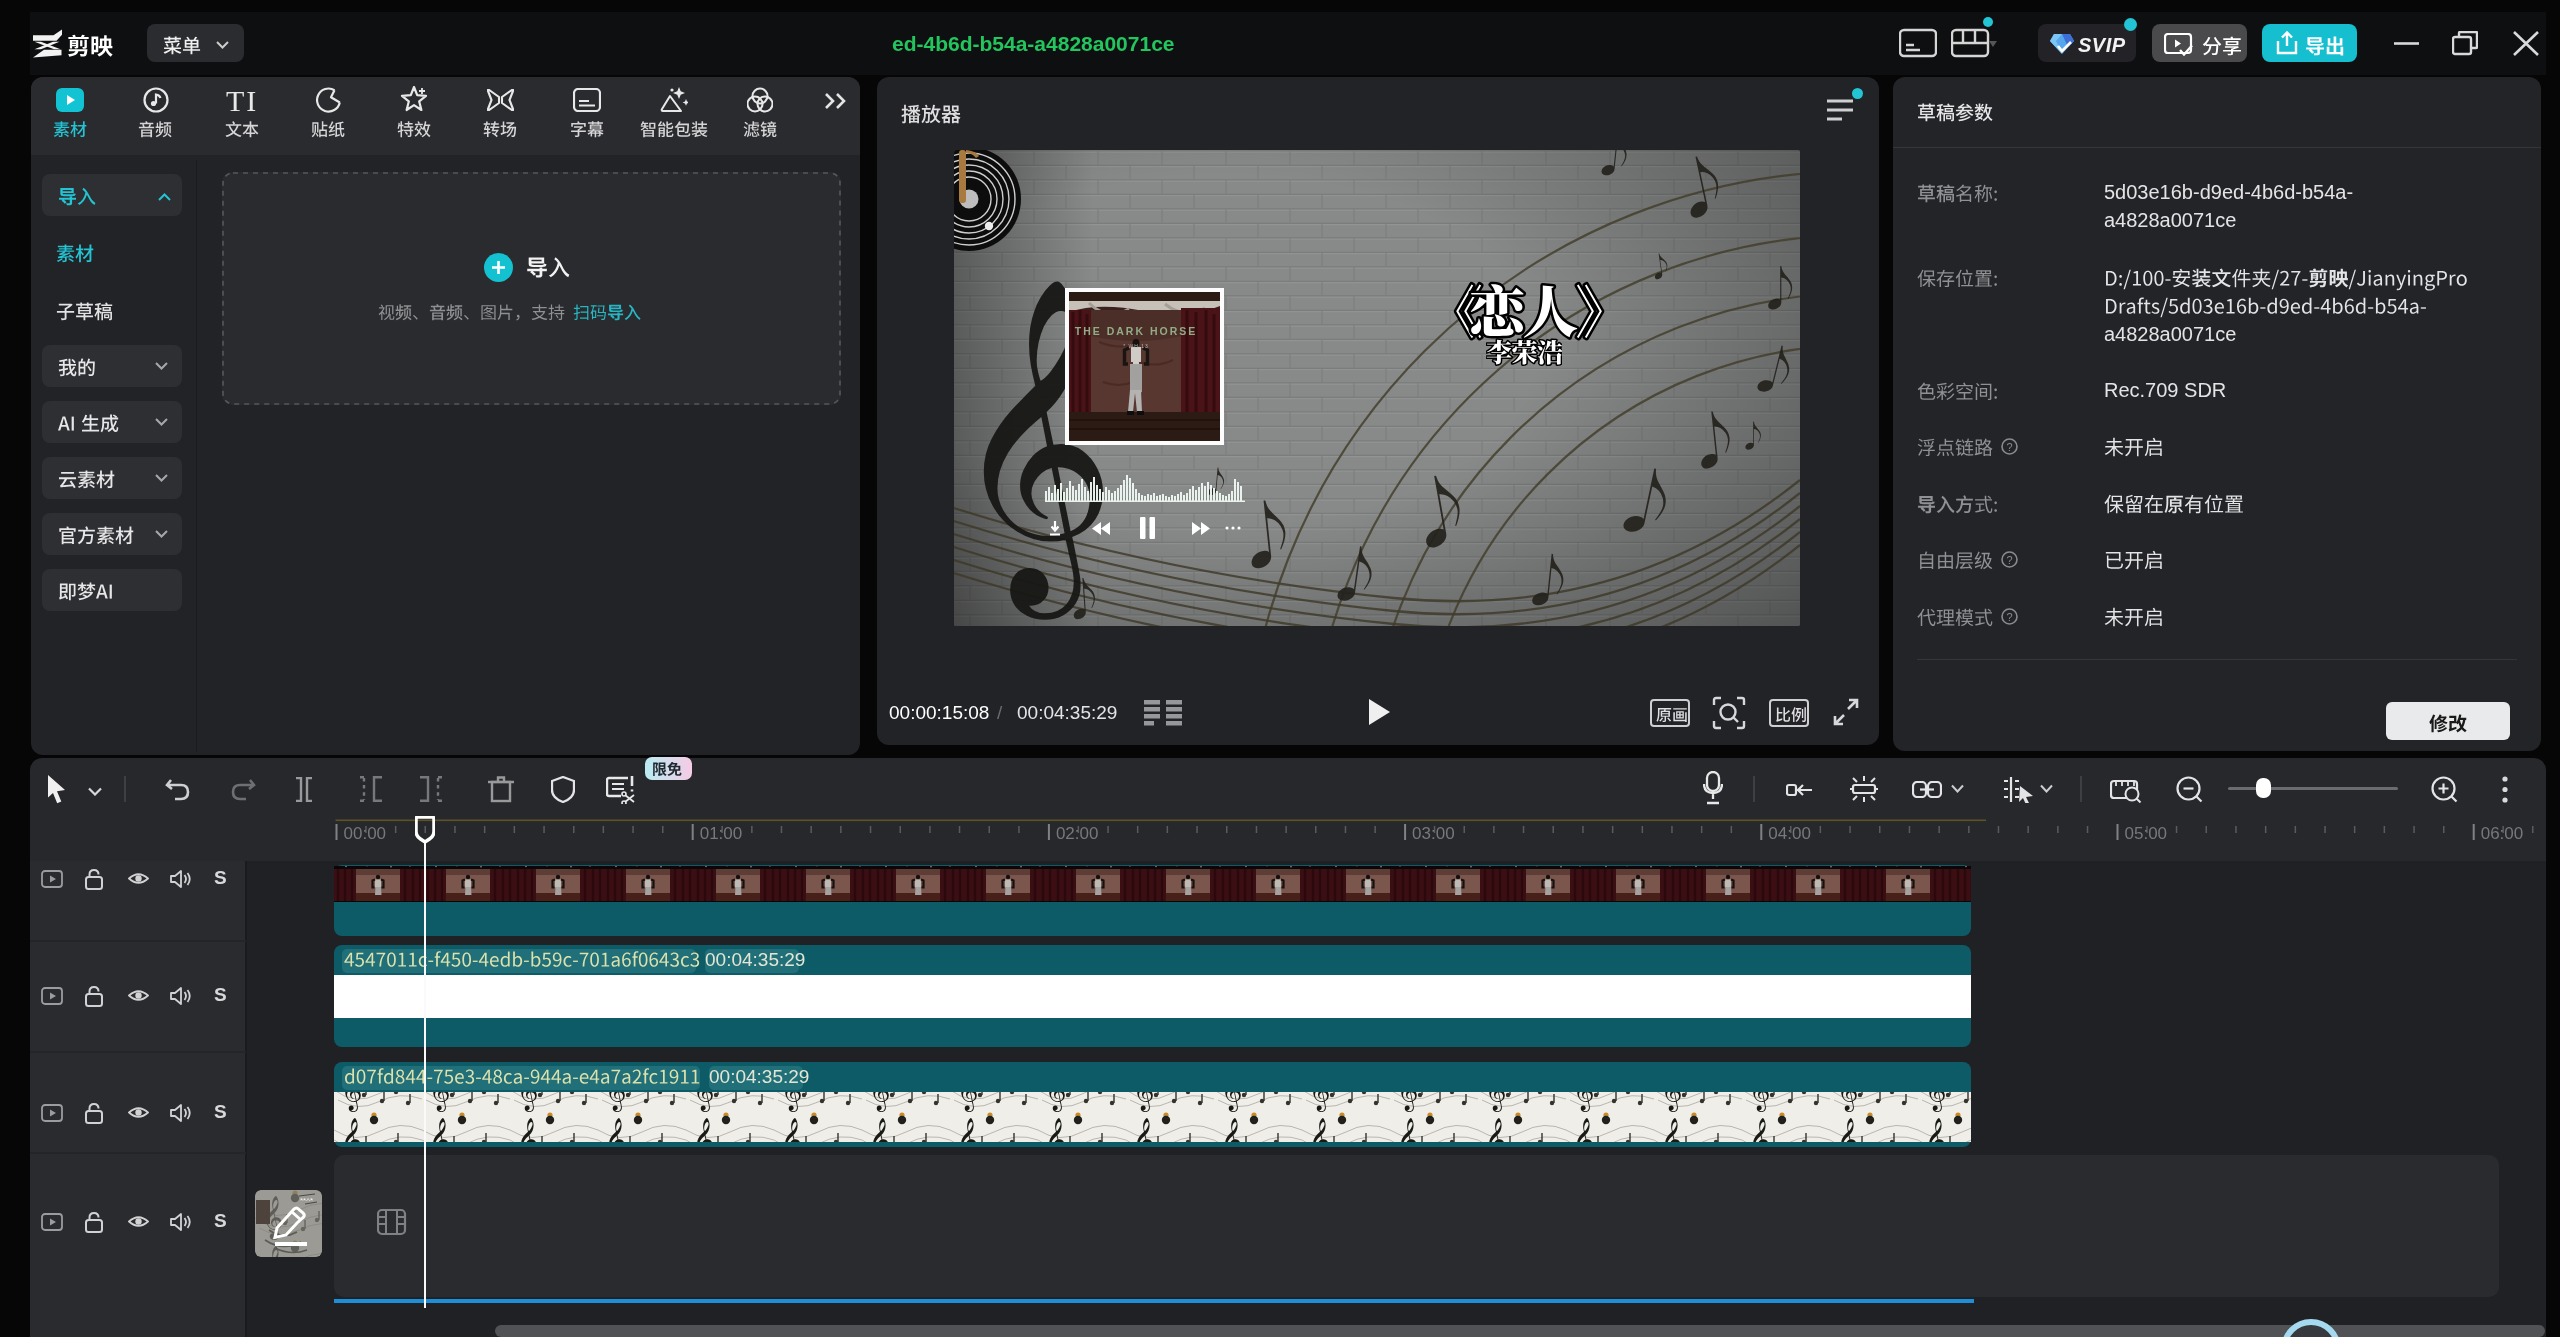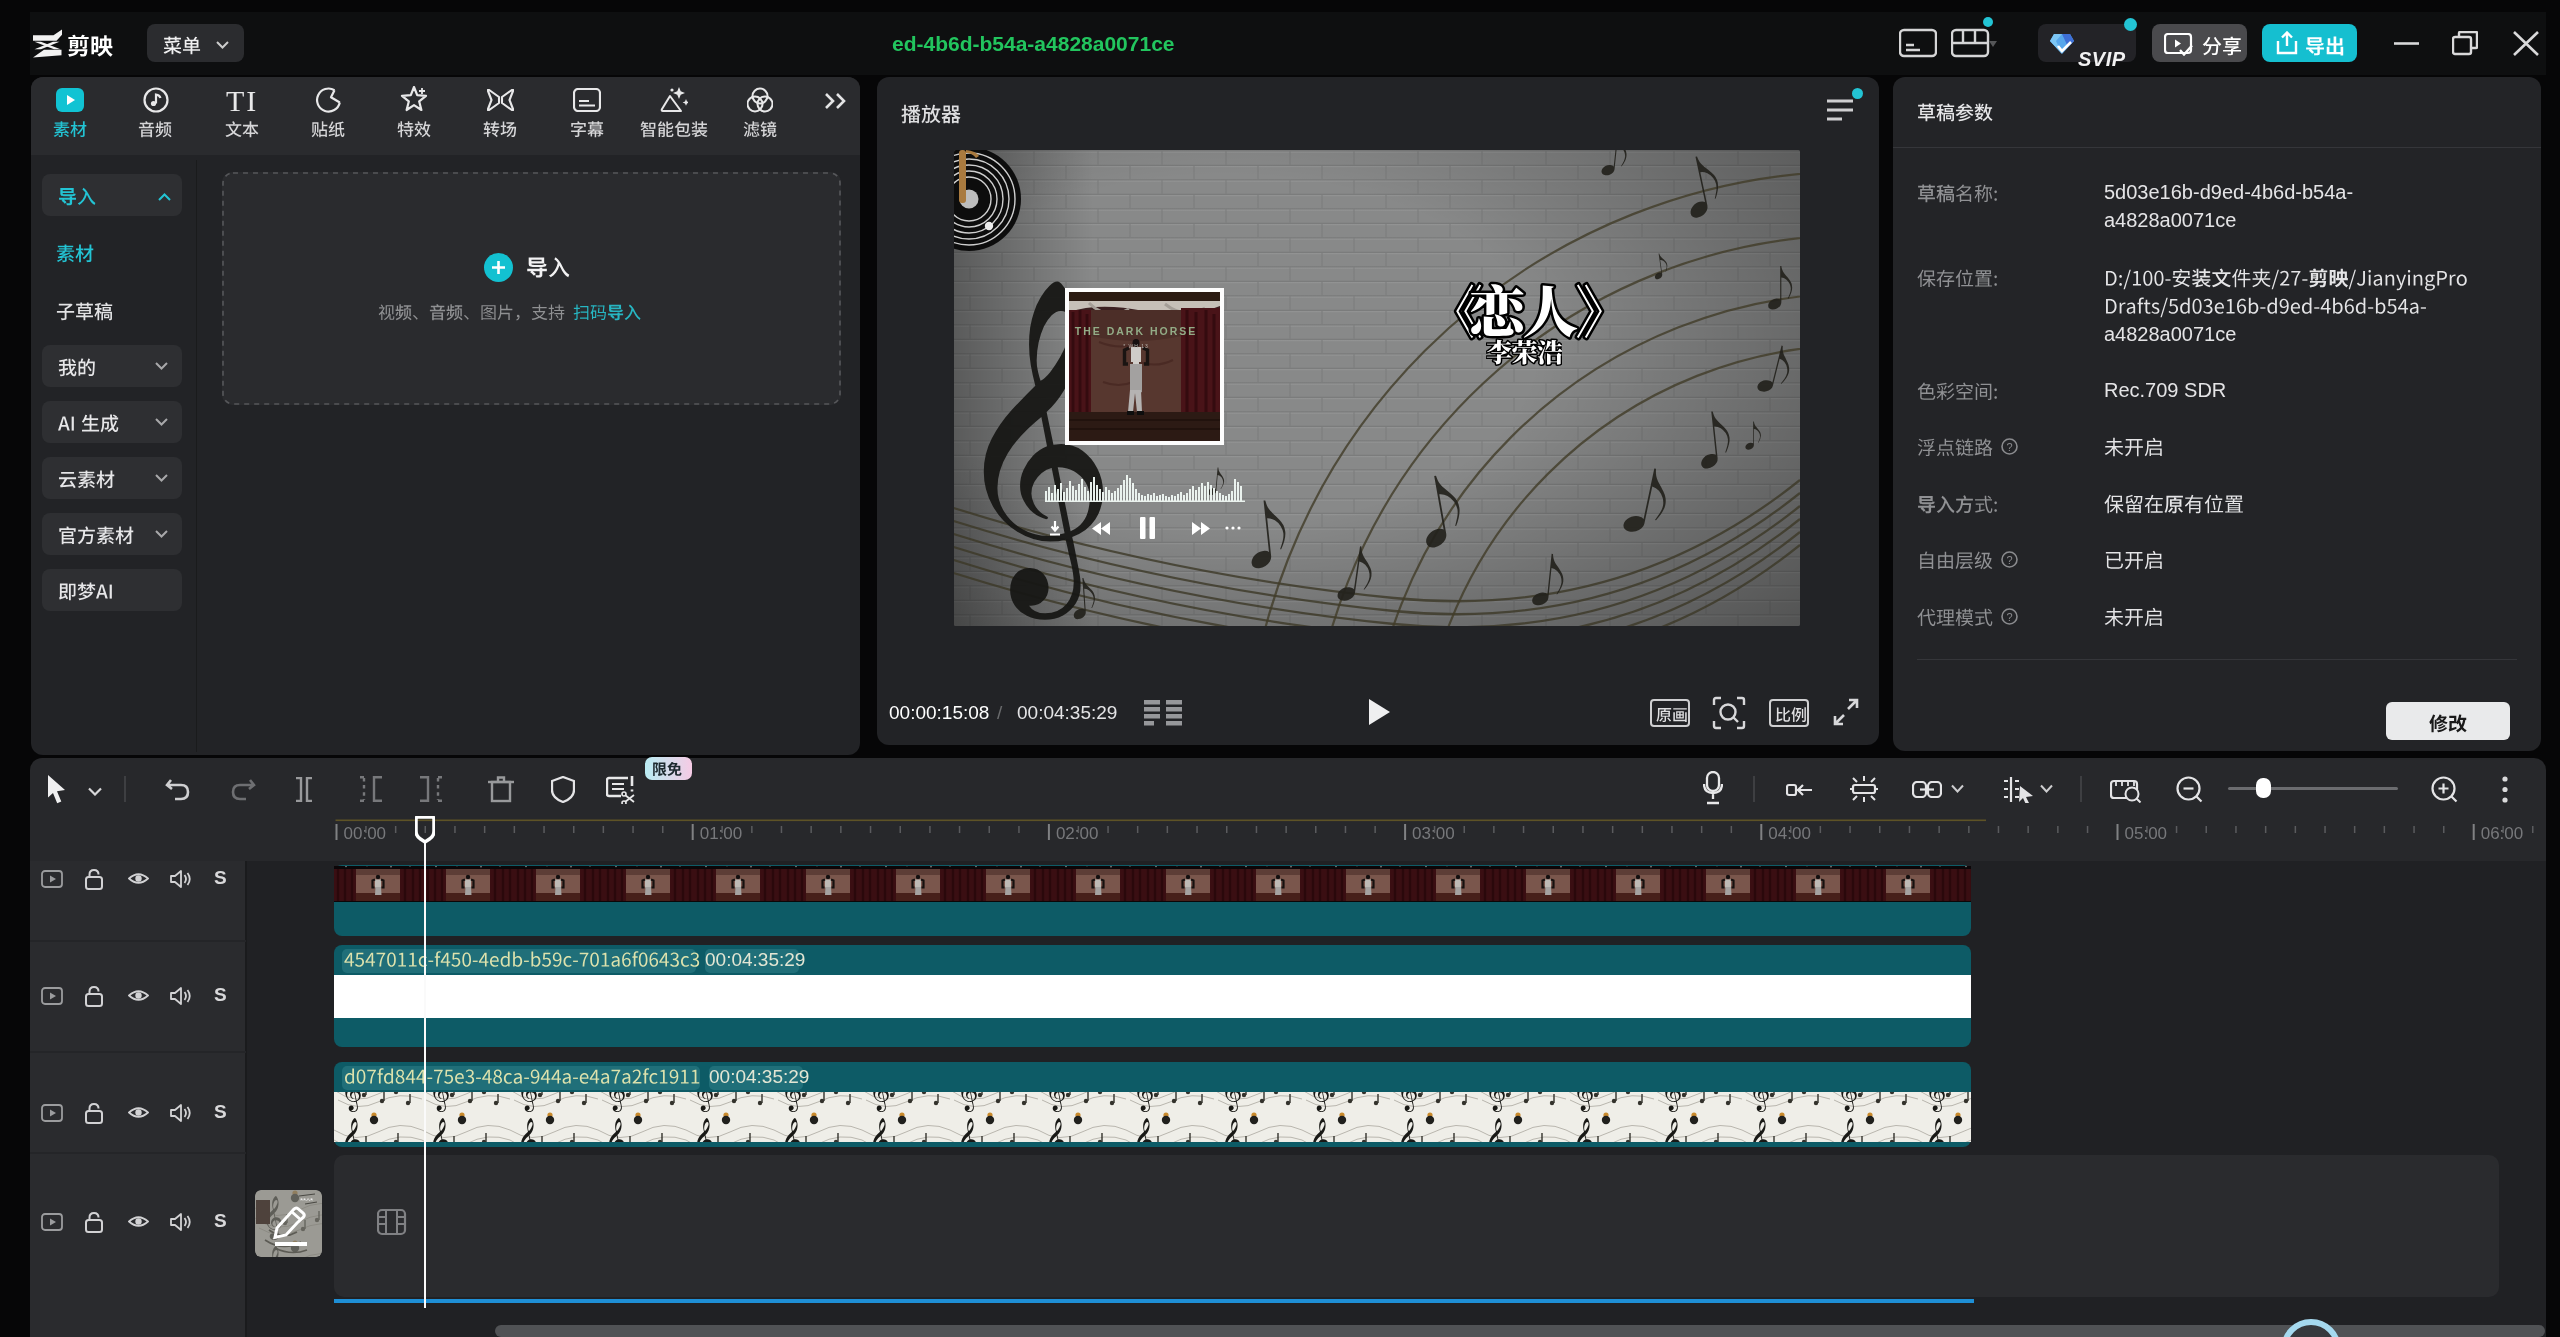--- a/index.html
+++ b/index.html
@@ -186,21 +186,21 @@
     <path d="M38 14 l8 0 -4 6 z" fill="#555658"></path>
   </svg>
 <div class="a" style="left:1983px;top:17px;width:10px;height:10px;border-radius:50%;background:#23c4d4"></div>
 <div class="a" style="left:2038px;top:24px;width:98px;height:38px;background:#232327;border-radius:8px;"></div>
 <svg class="a" style="left:2050px;top:33px;" width="24" height="22" viewBox="0 0 24 22">
     <path d="M4 1 h16 l4 7 -12 13 -12 -13 z" fill="#57a7ec"></path>
     <path d="M4 1 h8 l-6 7 6 13 -12 -13 z" fill="#7cc6f5"></path>
     <path d="M12 1 h8 l4 7 -6 6 z" fill="#3e6fd6"></path>
     <path d="M8 13 l4 5 9 -9" stroke="#fff" stroke-width="2.6" fill="none"></path>
   </svg>
-<div class="a" style="left:2078px;top:48px;font:700 20px 'Liberation Sans',sans-serif;color:#f2f2f3;white-space:nowrap;font-style:italic;letter-spacing:0.5px;">SVIP</div>
+<div class="a" style="left:2078px;top:34px;font:700 20px 'Liberation Sans',sans-serif;color:#f2f2f3;white-space:nowrap;font-style:italic;letter-spacing:0.5px;">SVIP</div>
 <div class="a" style="left:2124px;top:18px;width:13px;height:13px;border-radius:50%;background:#23c4d4"></div>
 <div class="a" style="left:2152px;top:24px;width:95px;height:38px;background:#4a4a4d;border-radius:8px;"></div>
 <svg class="a" style="left:2164px;top:33px;" width="32" height="23" viewBox="0 0 32 23">
     <rect x="1" y="1" width="26" height="19" rx="3" fill="none" stroke="#fff" stroke-width="2.2"></rect>
     <path d="M11 6.5 l6 4 -6 4 z" fill="#fff"></path>
     <path d="M16 17 l4 4.5 8 -9" stroke="#fff" stroke-width="2.4" fill="none"></path>
   </svg>
 <div class="a" style="left:2202px;top:34px;line-height:0;">
     <svg class="zt" width="40" height="25" viewBox="0 0 40 25">
       <g fill="#ffffff">

